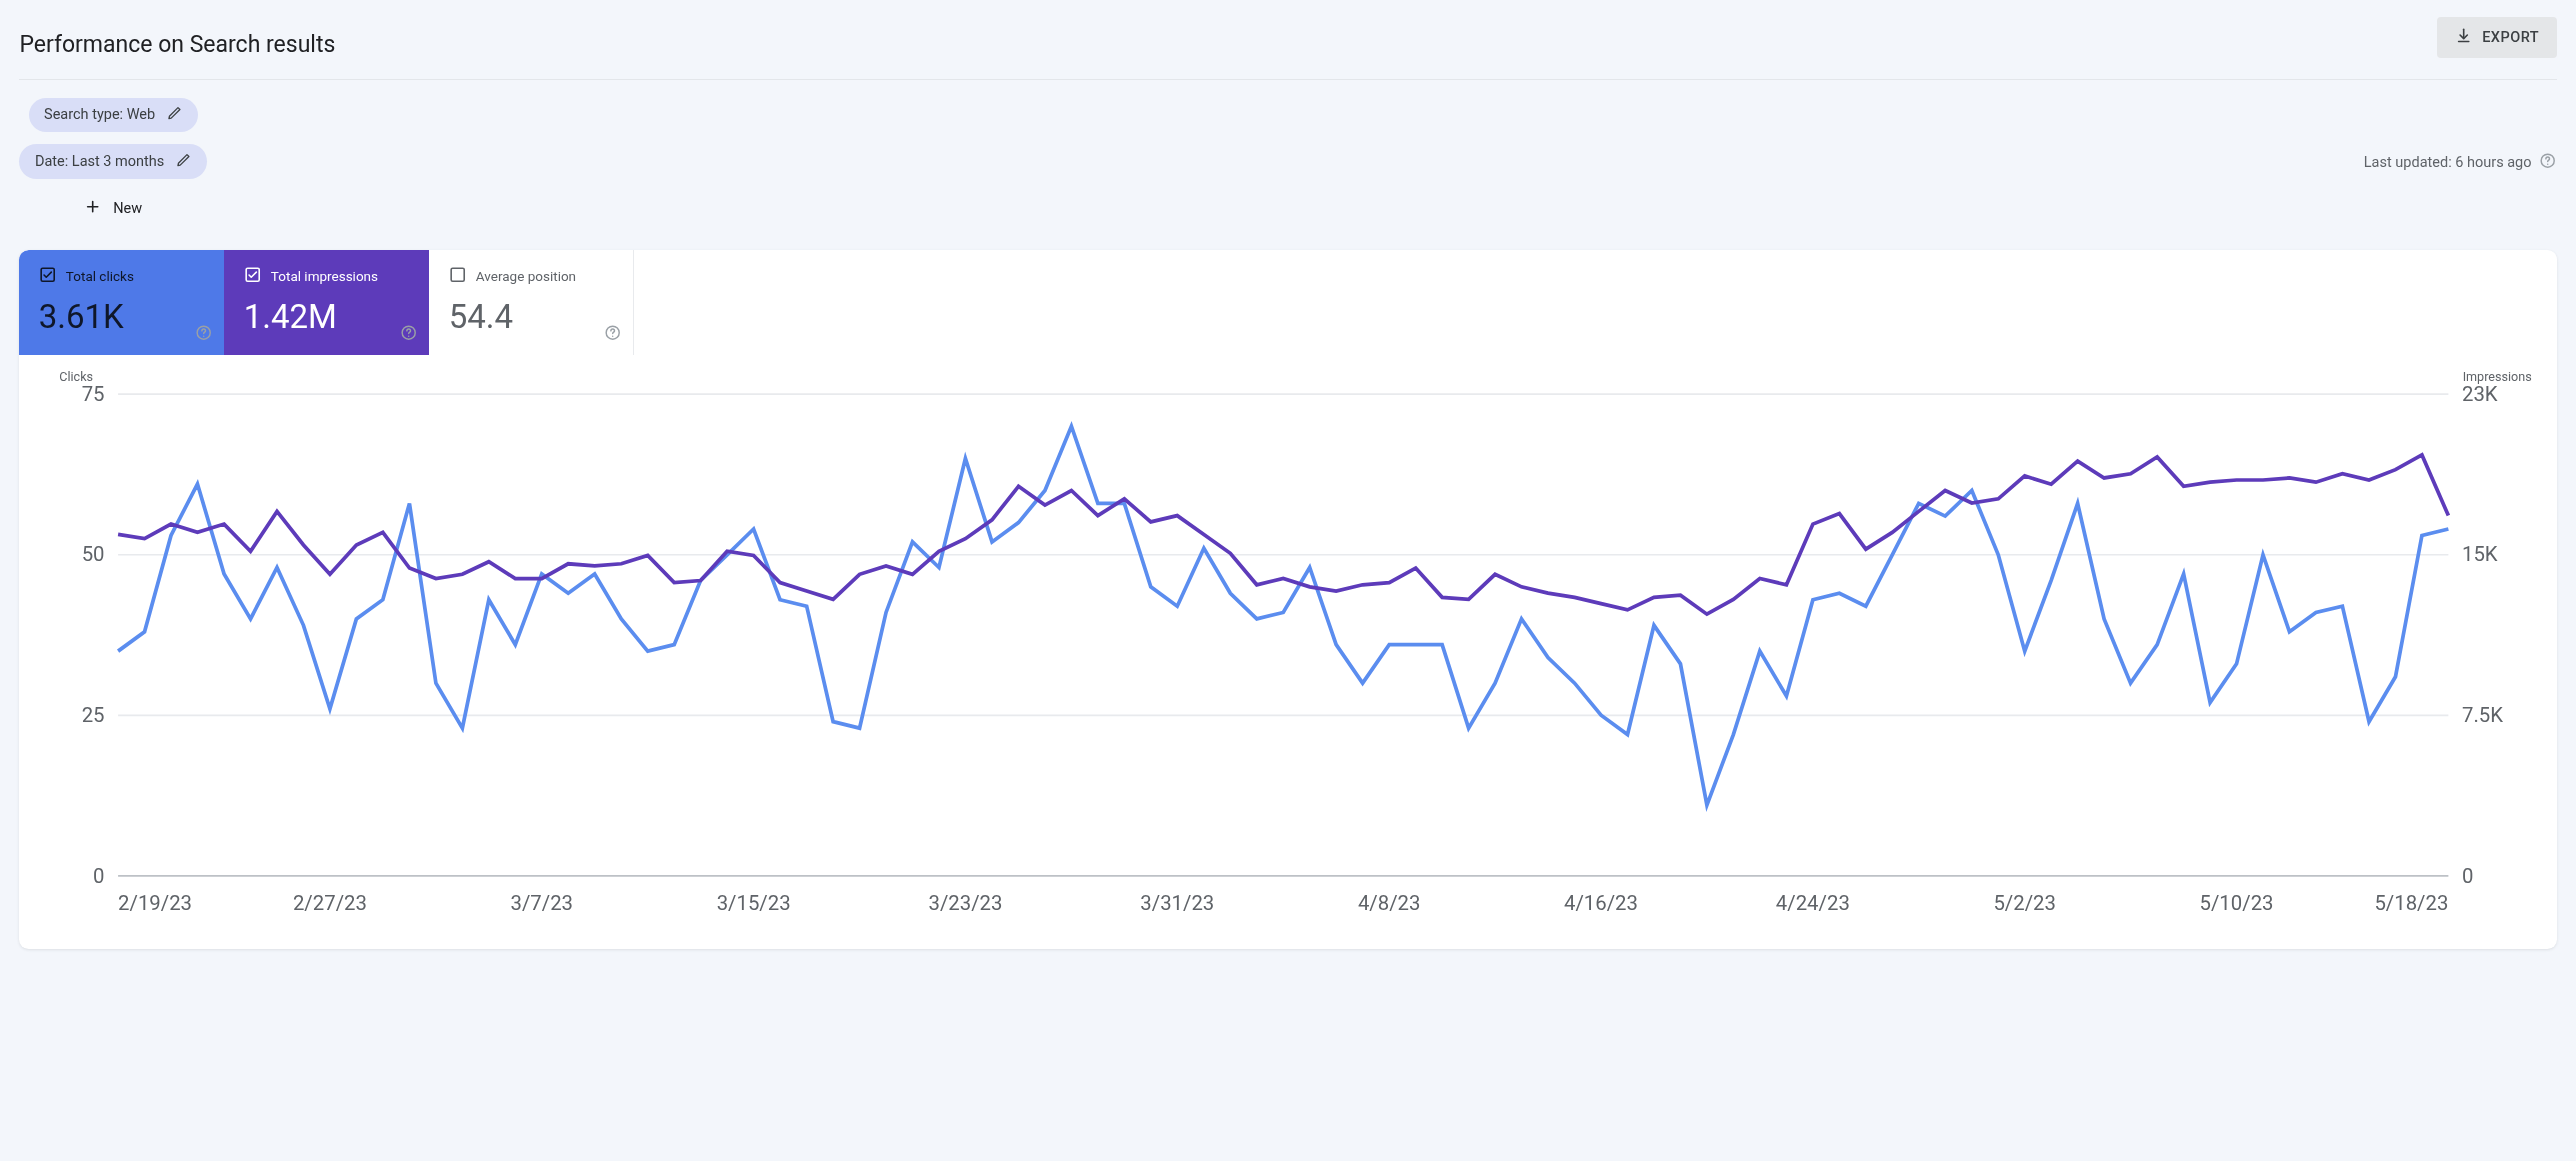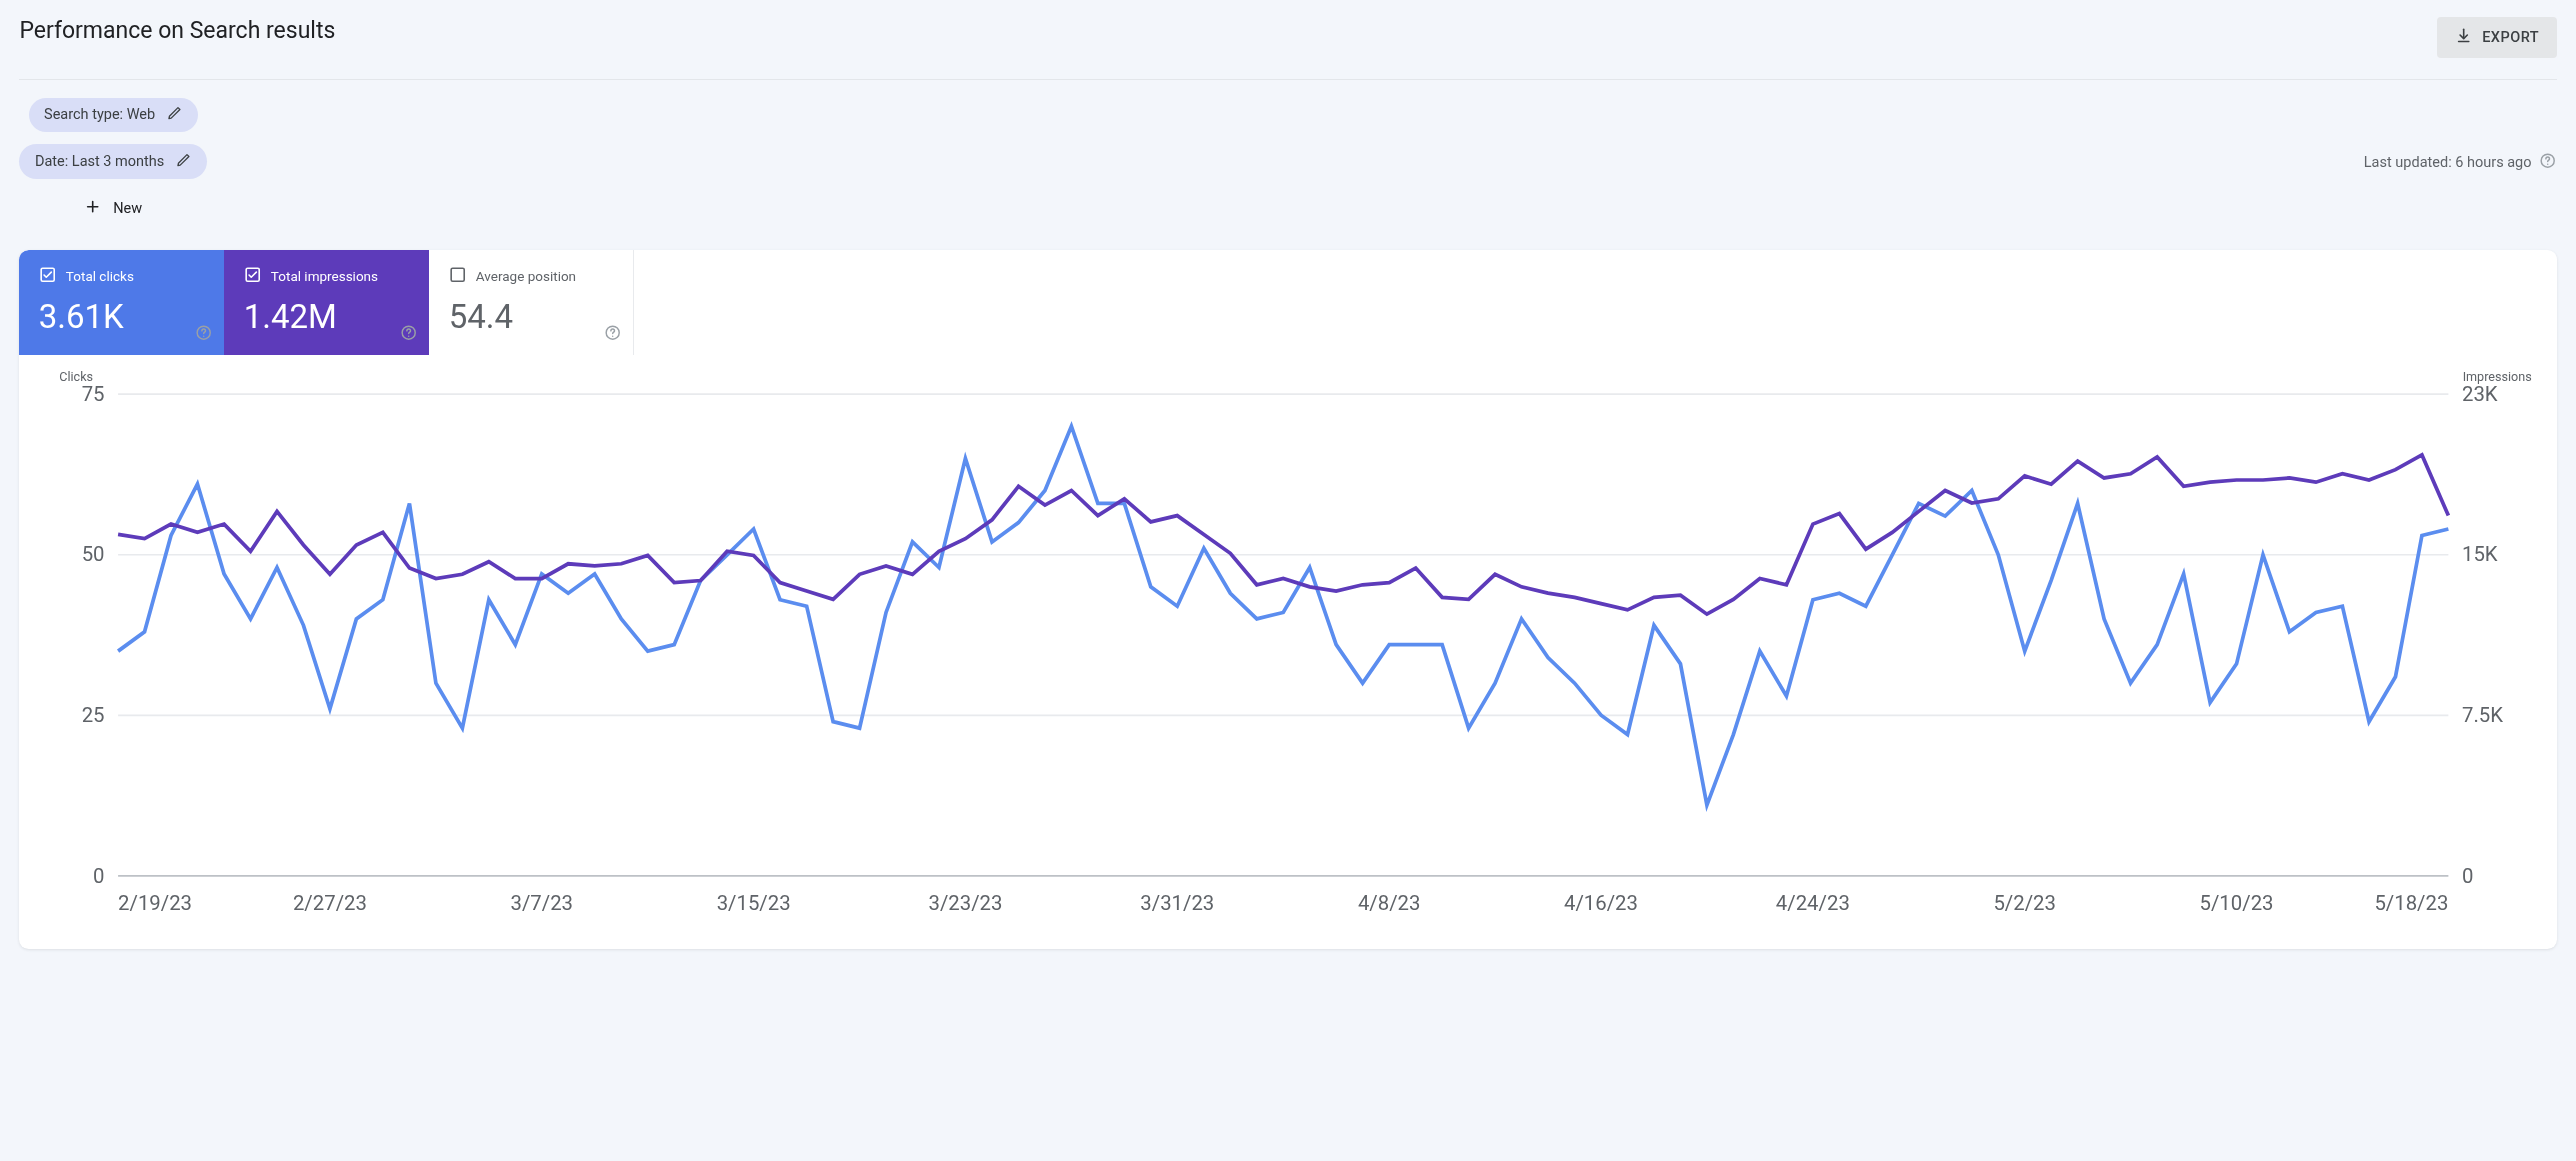--- a/index.html
+++ b/index.html
@@ -4,21 +4,21 @@
 <style>
   * { box-sizing: border-box; }
   body {
     margin: 0;
     font-family: "Google Sans", Roboto, Arial, sans-serif;
     background: #f3f6fb;
     color: #202124;
   }
   .page { padding: 17.4px 19.4px 39px; }
   .header-row {
-    display: flex; justify-content: space-between; align-items: flex-start;
+    display: flex; justify-content: space-between; align-items: flex-end;
     padding-bottom: 21px; border-bottom: 1px solid #e3e6ea;
   }
   .page-title { font-size: 23px; font-weight: 400; color: #202124; }
   .export-btn {
     display: inline-flex; align-items: center; gap: 10px;
     background: #e4e6e8; border-radius: 3.9px; padding: 9.7px 17.4px;
     font-size: 14.5px; font-weight: 500; letter-spacing: 0.5px; color: #3c4043;
     cursor: pointer;
   }
   .export-btn svg { width: 17.4px; height: 17.4px; }
@@ -46,21 +46,21 @@
   .panel {
     background: #fff; border-radius: 9.7px; box-shadow: 0 1px 2.9px rgba(60,64,67,.12);
     overflow: hidden;
   }
   .metric-tabs { display: flex; }
   .metric-tab {
     position: relative; width: 205px; padding: 15.5px 19.4px 19.4px;
     border-right: 1px solid #e8eaed; cursor: pointer;
   }
   .metric-tab.white { background: #fff; }
-  .metric-tab.blue { background: #4e79e8; color: #ffffff; border-right: none; border-top-left-radius: 9.7px;}
+  .metric-tab.blue { background: #4e79e8; color: #0f172a; border-right: none; border-top-left-radius: 9.7px;}
   .metric-tab.purple { background: #5d3bba; color: #fff; border-right: none;}
   .metric-check { display: inline-flex; align-items: center; gap: 9.7px; font-size: 13.5px; }
   .metric-check svg { width: 17.4px; height: 17.4px; }
   .metric-value { font-size: 33px; font-weight: 400; margin-top: 9.7px; }
   .metric-tab.white .metric-check { color: #5f6368; }
   .metric-tab.white .metric-value { color: #5f6368; }
   .tab-help { position: absolute; right: 11.6px; bottom: 9.7px; color: rgba(255,255,255,.8); }
   .metric-tab.white .tab-help { color: #9aa0a6; }
   .chart-wrap { padding: 13.5px 23px 23px; position: relative; margin-left: 15px; }
   .axis-title-row { display: flex; justify-content: space-between; font-size: 12.6px; color: #5f6368; padding: 0 1.9px; }

